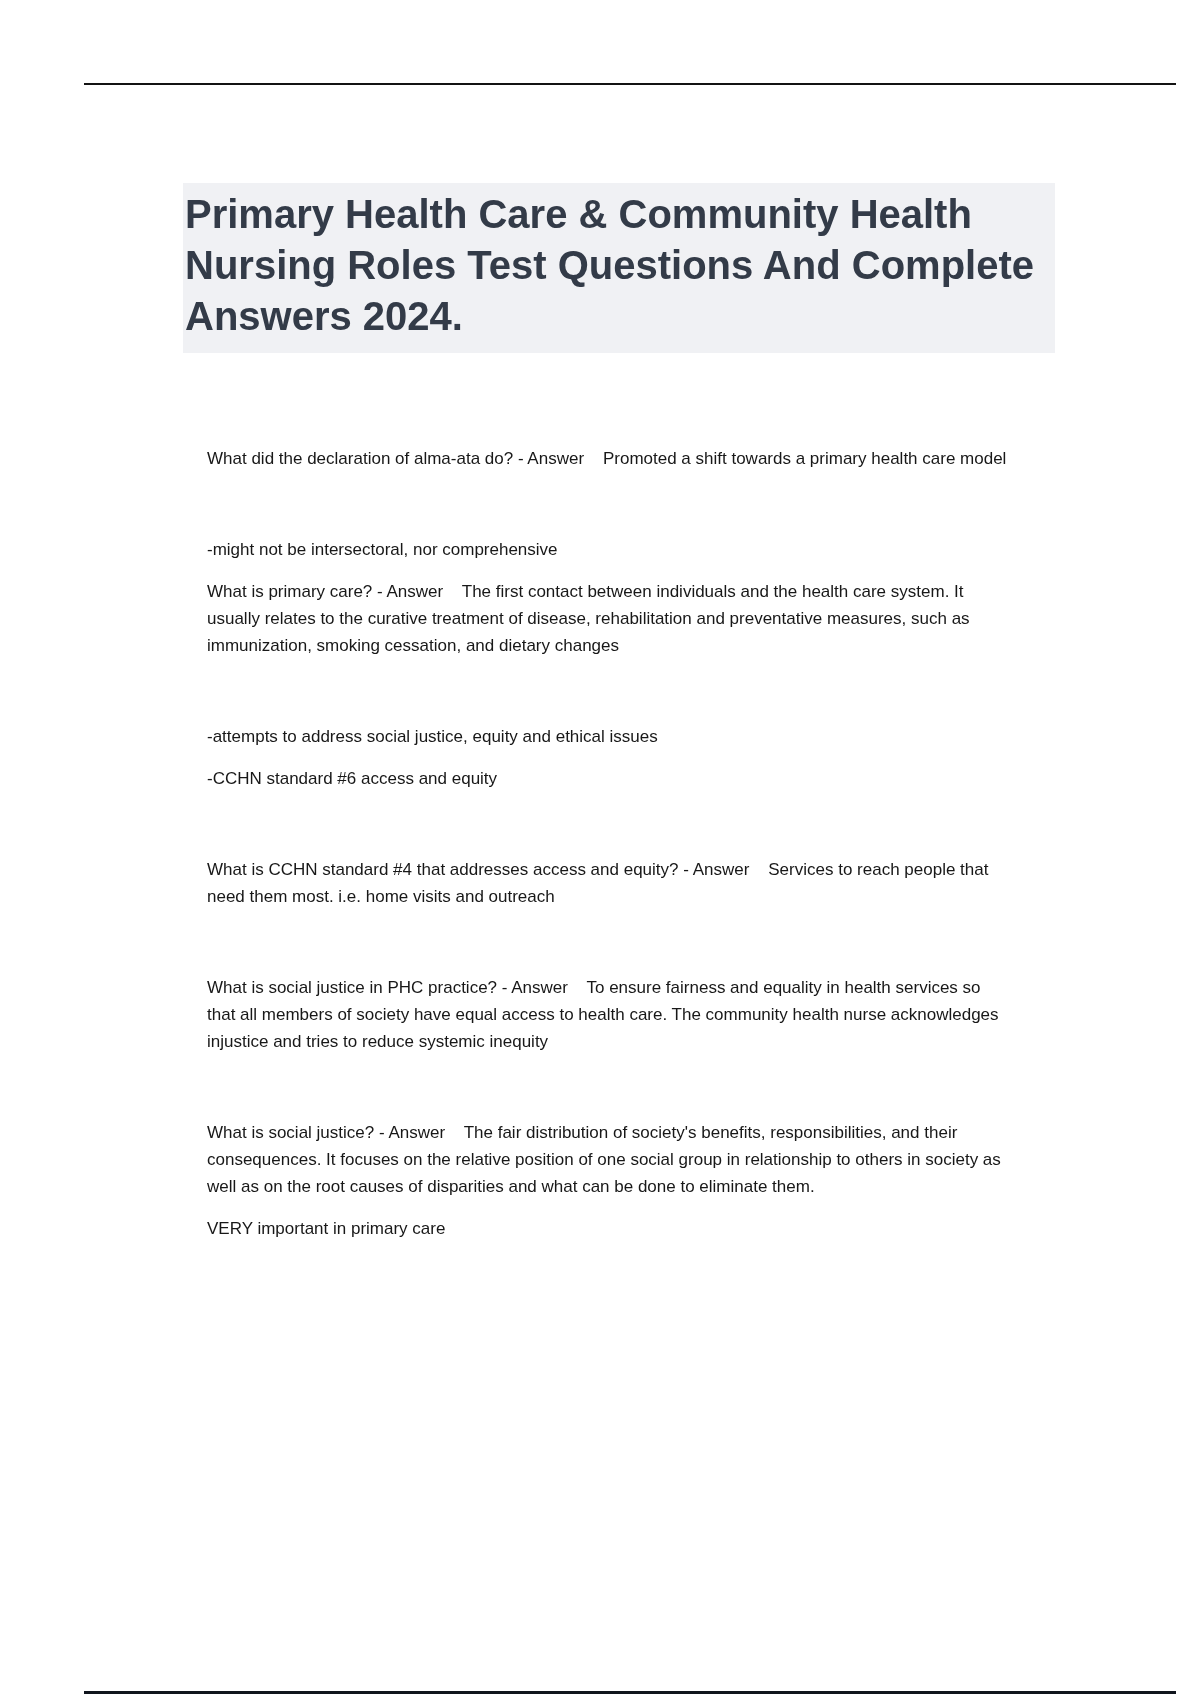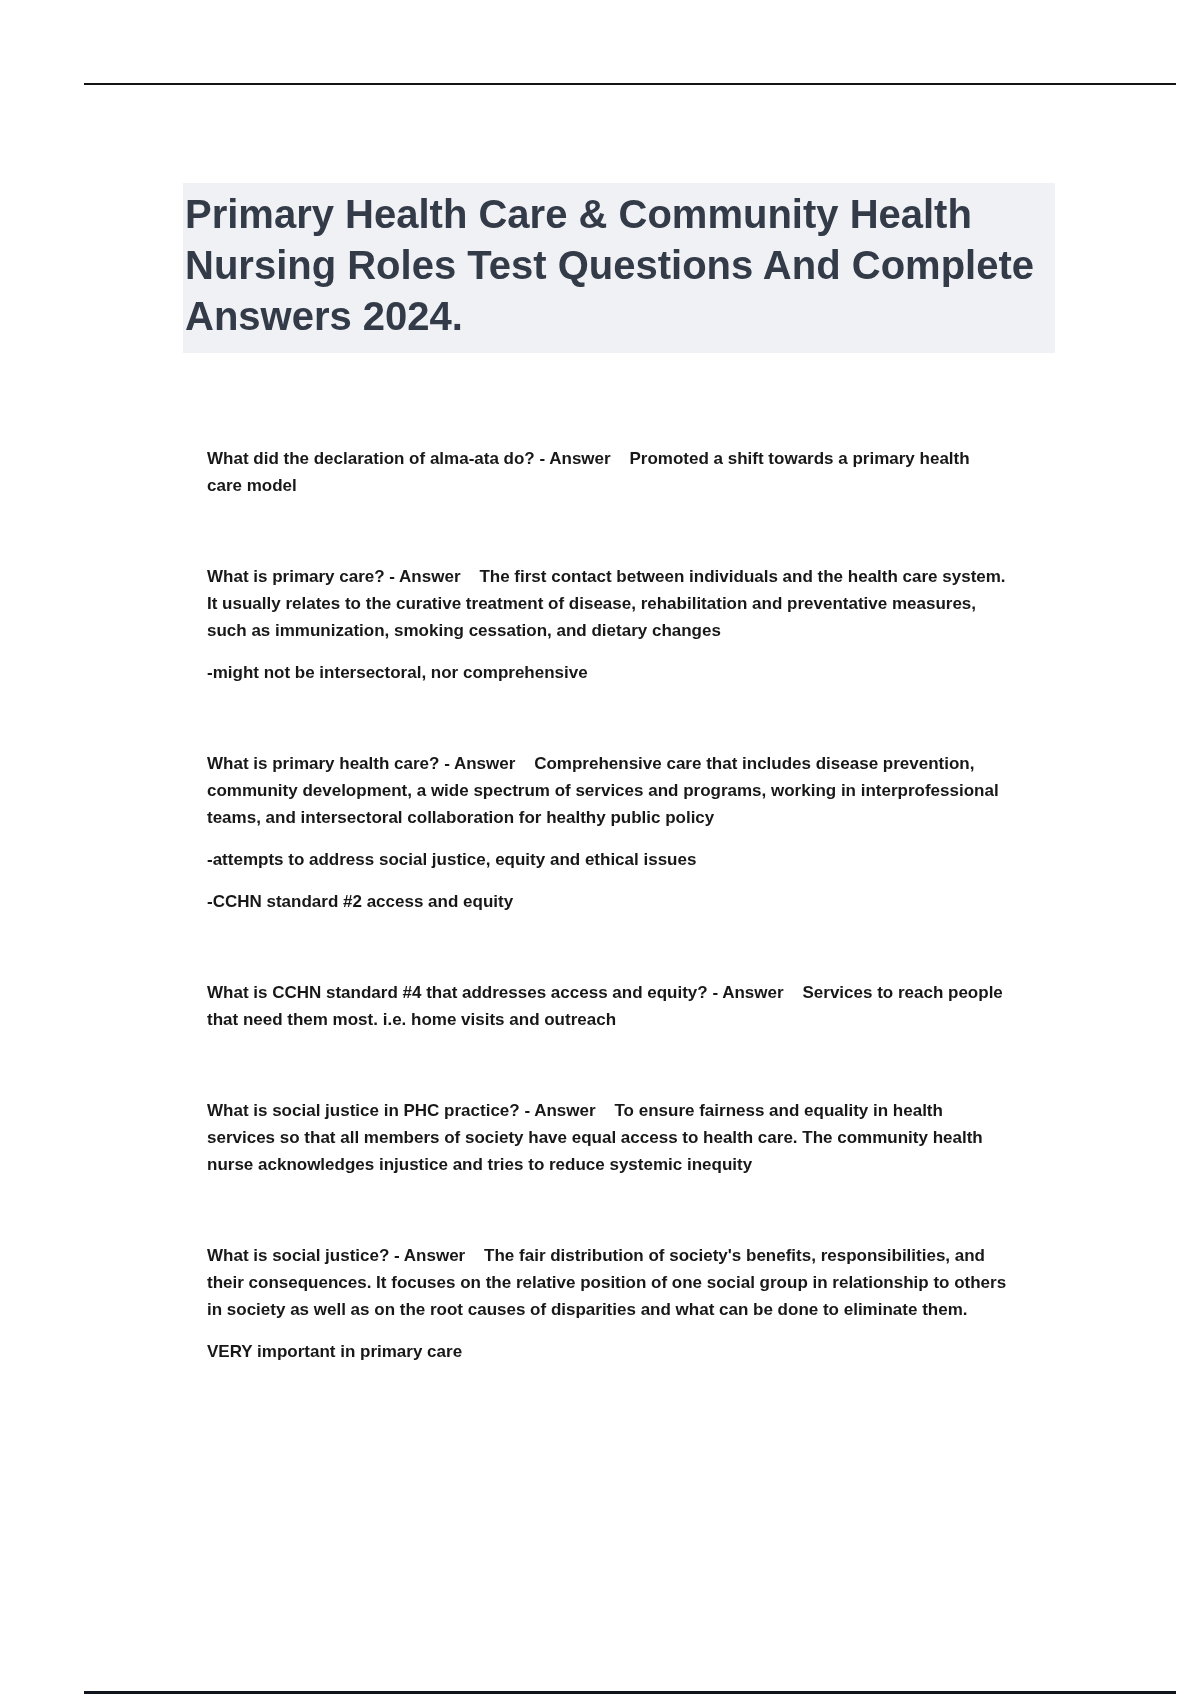--- a/index.html
+++ b/index.html
@@ -37,21 +37,20 @@
     line-height: 1.28;
     padding: 6px 6px 10px 2px;
     letter-spacing: 0px;
   }
   .qa-list {
     margin-top: 80px;
     color: #181818;
   }
   .qa-block {
     margin-bottom: 64px;
-    font-weight: bold;
   }
   .qa-paragraph {
     font-size: 17px;
     line-height: 27px;
     margin-bottom: 15px;
     white-space: pre-wrap;
     color: #181818;
   }
   .qa-paragraph:last-child { margin-bottom: 0; }
 </style>
@@ -64,28 +63,27 @@
   <div class="content">
     <h1 class="doc-title">Primary Health Care &amp; Community Health Nursing Roles Test Questions And Complete Answers 2024.</h1>
 
     <div class="qa-list">
 
       <div class="qa-block">
         <p class="qa-paragraph">What did the declaration of alma-ata do? - Answer    Promoted a shift towards a primary health care model</p>
       </div>
 
       <div class="qa-block">
+        <p class="qa-paragraph">-might not be intersectoral, nor comprehensive</p>
         <p class="qa-paragraph">What is primary care? - Answer    The first contact between individuals and the health care system. It usually relates to the curative treatment of disease, rehabilitation and preventative measures, such as immunization, smoking cessation, and dietary changes</p>
-        <p class="qa-paragraph">-might not be intersectoral, nor comprehensive</p>
       </div>
 
       <div class="qa-block">
-        <p class="qa-paragraph">What is primary health care? - Answer    Comprehensive care that includes disease prevention, community development, a wide spectrum of services and programs, working in interprofessional teams, and intersectoral collaboration for healthy public policy</p>
         <p class="qa-paragraph">-attempts to address social justice, equity and ethical issues</p>
-        <p class="qa-paragraph">-CCHN standard #2 access and equity</p>
+        <p class="qa-paragraph">-CCHN standard #6 access and equity</p>
       </div>
 
       <div class="qa-block">
         <p class="qa-paragraph">What is CCHN standard #4 that addresses access and equity? - Answer    Services to reach people that need them most. i.e. home visits and outreach</p>
       </div>
 
       <div class="qa-block">
         <p class="qa-paragraph">What is social justice in PHC practice? - Answer    To ensure fairness and equality in health services so that all members of society have equal access to health care. The community health nurse acknowledges injustice and tries to reduce systemic inequity</p>
       </div>
 

